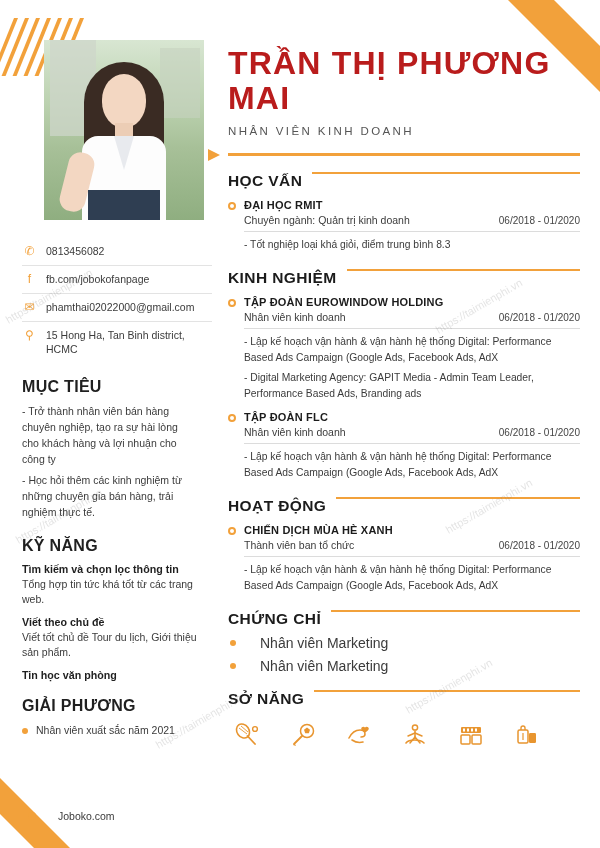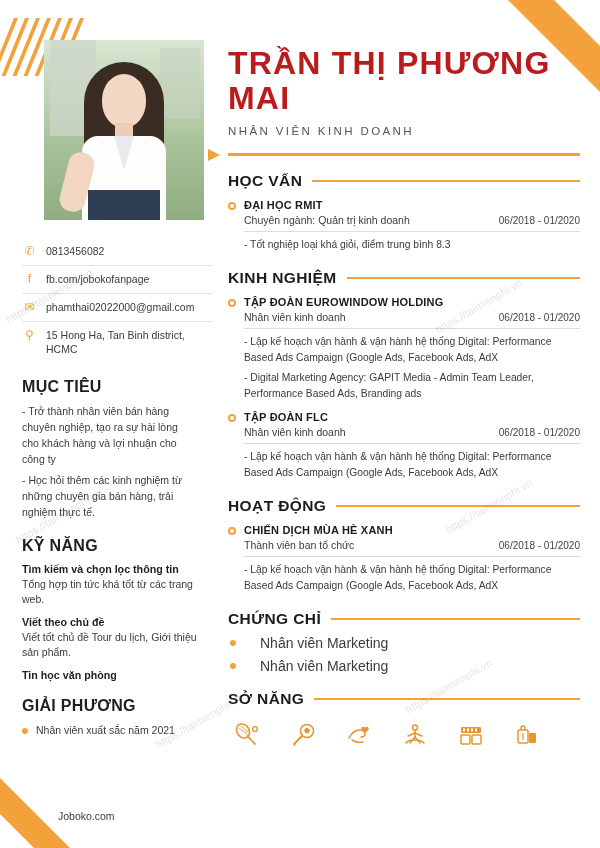--- a/index.html
+++ b/index.html
@@ -65,21 +65,21 @@
 
   
   .name{font-size:32px;font-weight:bold;letter-spacing:1.2px;color:#b91c1c;line-height:1.1;}
   .role{font-size:11.5px;letter-spacing:2.4px;color:#555;margin-top:9px;}
   .hdr-rule{margin-top:16px;height:3px;background:#f2a13b;width:352px;position:relative;}
   .hdr-rule:before{content:"";position:absolute;left:-20px;top:-4px;width:0;height:0;
     border-left:12px solid #f2a13b;border-top:6px solid transparent;border-bottom:6px solid transparent;}
 
   
   .sec{margin-top:16px;}
-  .sec-head{display:flex;align-items:center;gap:10px;}
+  .sec-head{display:flex;gap:10px;}
   .sec-title{font-size:15.5px;font-weight:bold;color:#1b1b1b;letter-spacing:.4px;white-space:nowrap;}
   .sec-line{flex:1;height:2px;background:#f2a13b;}
   .entry{margin-top:9px;padding-left:16px;position:relative;}
   .entry .bullet{position:absolute;left:0;top:3px;width:8px;height:8px;border-radius:50%;
      border:2px solid #f2a13b;background:#fff;box-sizing:border-box;}
   .etitle{font-size:11px;font-weight:bold;color:#1b1b1b;letter-spacing:.2px;}
   .erow{display:flex;justify-content:space-between;align-items:baseline;margin-top:3px;gap:10px;}
   .esub{font-size:10.5px;color:#3b3b3b;}
   .edate{font-size:10px;color:#444;white-space:nowrap;}
   .eline{height:1px;background:#dcdcdc;margin-top:5px;}

